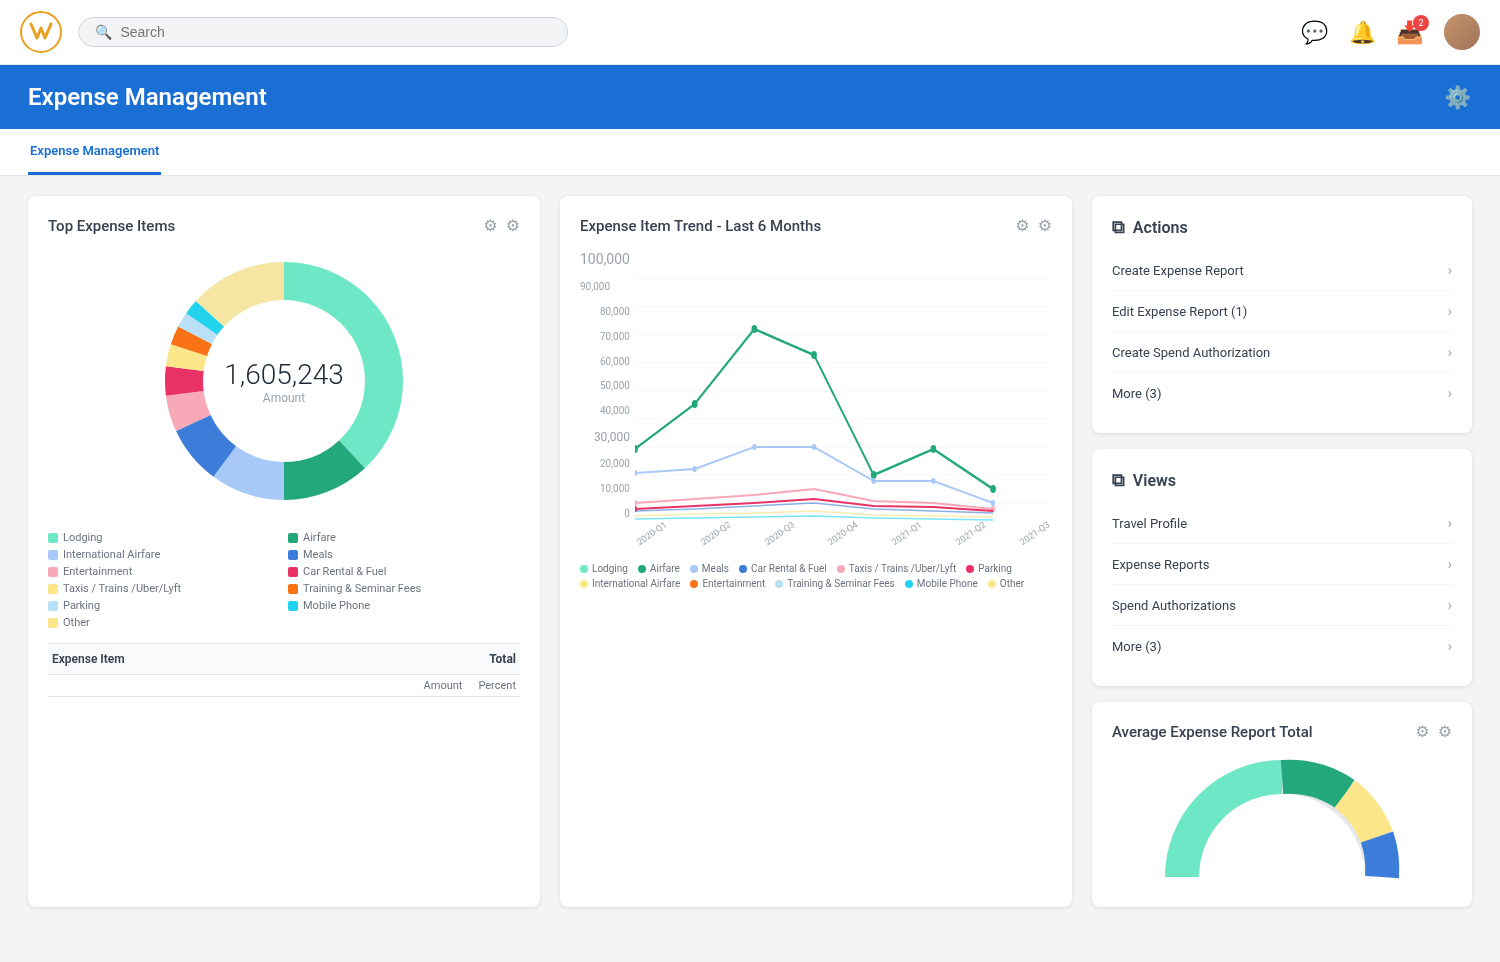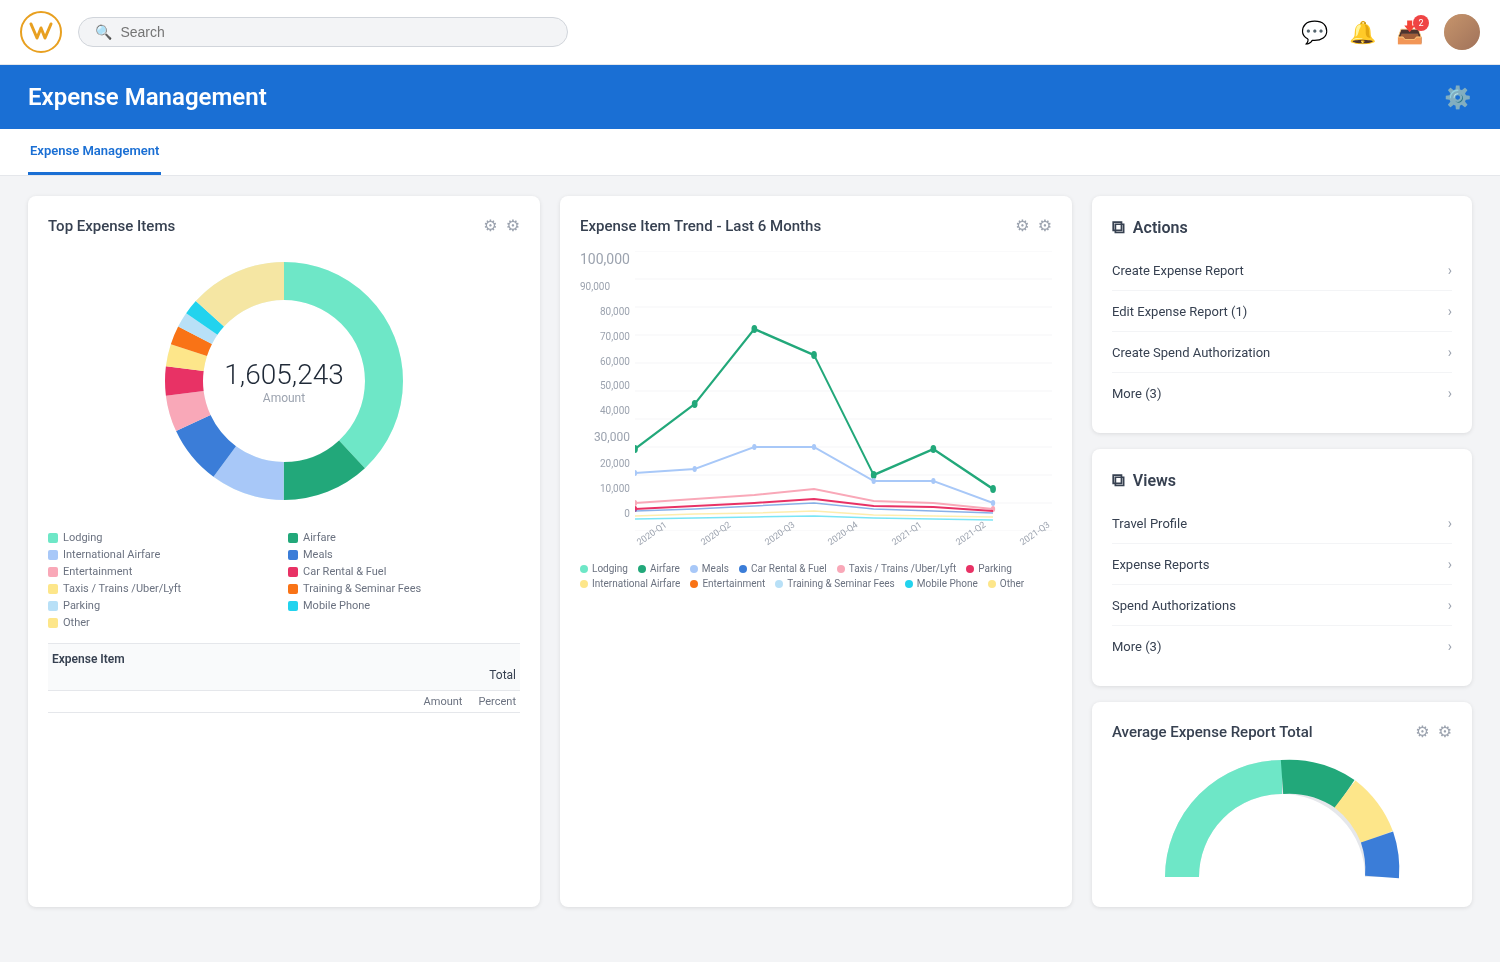--- a/index.html
+++ b/index.html
@@ -127,21 +127,21 @@
     .expense-table .table-header {
       display: grid; grid-template-columns: 1fr auto auto;
       padding: 8px 4px; background: #f9fafb;
       font-weight: 600; color: #374151; border-bottom: 1px solid #e5e7eb;
     }
     .table-sub-header {
       display: grid; grid-template-columns: 1fr auto auto;
       padding: 4px 4px; font-size: 11px; color: #6b7280;
       border-bottom: 1px solid #e5e7eb;
     }
-    .total-label { grid-column: 2 / 4; text-align: right; font-weight: 400; margin-top: 16px; }
+    .total-label { grid-column: 2 / 4; text-align: right; font-weight: 700; }
 
     
     .chart-area { position: relative; }
     .chart-y-labels {
       position: absolute; left: 0; top: 0; bottom: 30px;
       display: flex; flex-direction: column; justify-content: space-between;
       font-size: 10px; color: #9ca3af;
     }
     .trend-legend { display: flex; flex-wrap: wrap; gap: 4px 10px; margin-top: 14px; font-size: 10px; color: #6b7280; }
     .trend-legend-item { display: flex; align-items: center; gap: 4px; }

